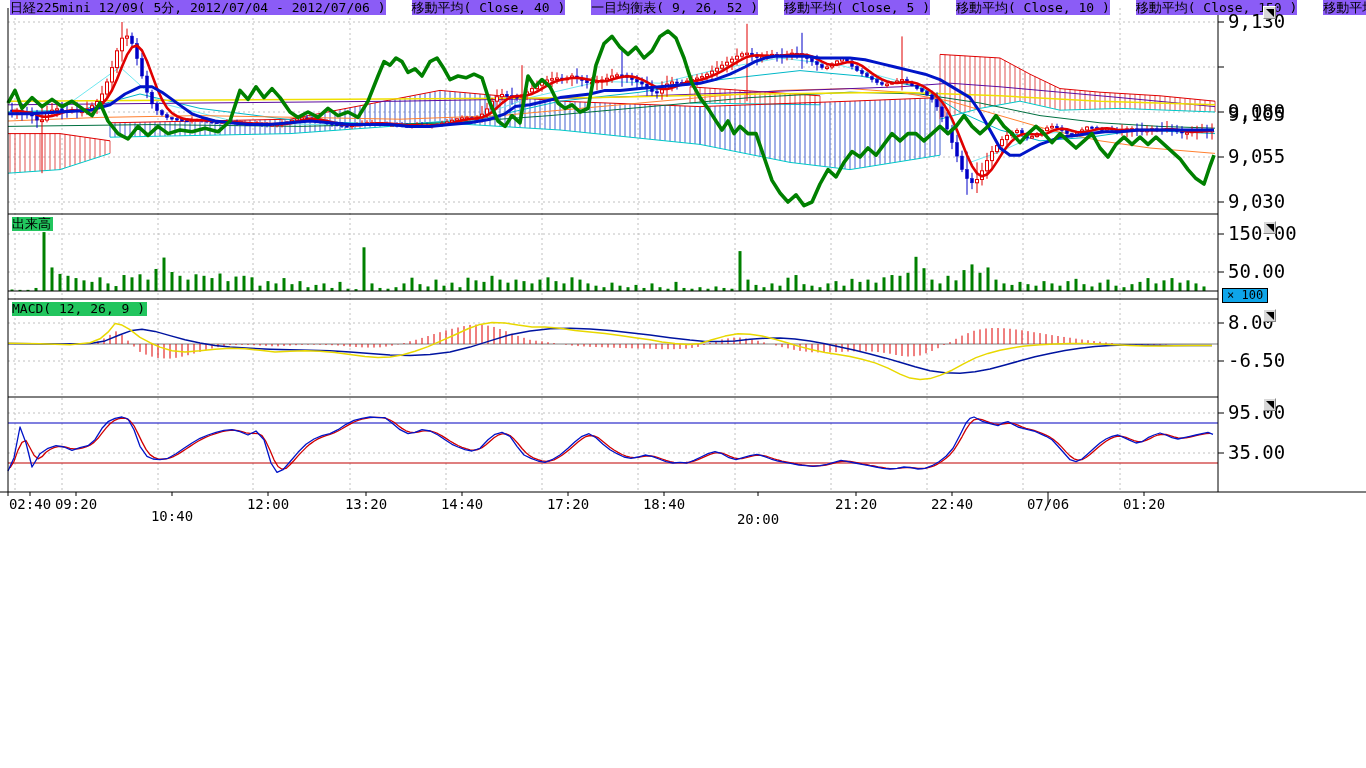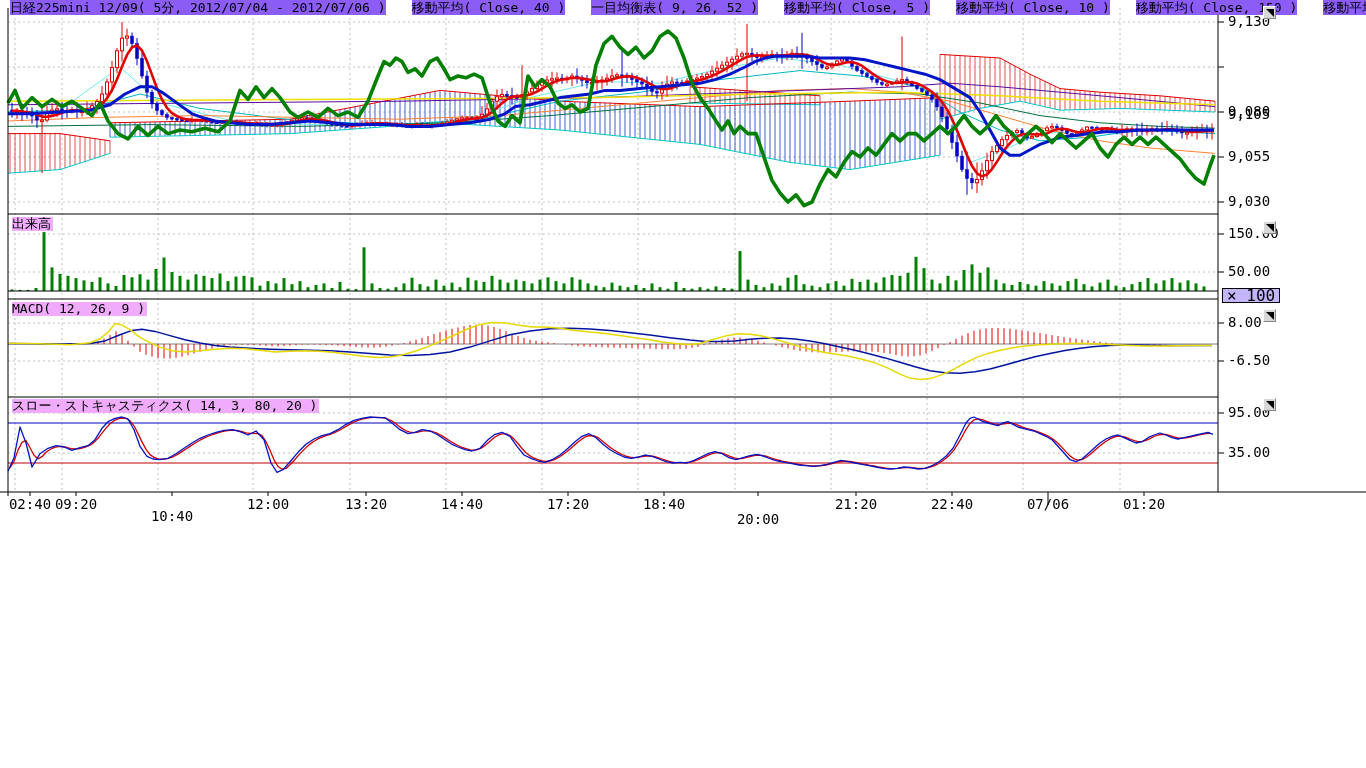--- a/index.html
+++ b/index.html
@@ -1,24 +1,24 @@
 <!DOCTYPE html>
 <html><head>
 <meta charset="utf-8">
 <style>
   html,body{margin:0;padding:0;background:#fff;}
   .app{position:relative;width:1366px;height:768px;background:#fff;overflow:hidden;
        font-family:"DejaVu Sans Mono",monospace;color:#000;}
   #chart{position:absolute;left:0;top:0;}
   .hdr{position:absolute;left:10px;white-space:nowrap;font-size:13px;line-height:14px;}
   .hdr span{background:#8b5cf6;margin-right:26px;}
-  .ylab{position:absolute;font-size:14px;line-height:13px;white-space:nowrap;}
+  .ylab{position:absolute;font-size:19px;line-height:13px;white-space:nowrap;}
   .tlab{position:absolute;font-size:14px;line-height:13px;white-space:nowrap;transform:translateX(-50%);}
-  .plab{position:absolute;font-size:13px;line-height:14px;background:#f0abfc;padding-right:2px;}
-  .multbox{position:absolute;border:1px solid #000;background:#c4b5fd;font-size:16px;line-height:13px;padding:0 4px;}
+  .plab{position:absolute;font-size:13px;line-height:14px;background:#22c55e;padding-right:2px;}
+  .multbox{position:absolute;border:1px solid #000;background:#0ea5e9;font-size:12px;line-height:13px;padding:0 4px;}
   .cornerbtn{position:absolute;width:13px;height:13px;background:#d8d8d8;border:1px solid #888;
              border-top-color:#fff;border-left-color:#fff;box-sizing:border-box;padding:0;cursor:pointer;}
   .cornerbtn svg{display:block;}
 </style>
 </head>
 <body>
 
 <div class="app">
   <svg id="chart" width="1366" height="520">
       <line x1="15" y1="8" x2="15" y2="492" stroke="#c0c0c0" stroke-width="1" stroke-dasharray="2,3"></line>
@@ -1185,21 +1185,20 @@
       <line x1="856" y1="492" x2="856" y2="496" stroke="#000" stroke-width="1"></line>
       <line x1="952" y1="492" x2="952" y2="496" stroke="#000" stroke-width="1"></line>
       <line x1="1048" y1="492" x2="1048" y2="505" stroke="#000" stroke-width="1"></line>
       <line x1="1144" y1="492" x2="1144" y2="496" stroke="#000" stroke-width="1"></line>
     </svg>
 
   <div class="hdr" style="top:1px;" id="hdr1"><span>日経225mini 12/09( 5分, 2012/07/04 - 2012/07/06 )</span><span>移動平均( Close, 40 )</span><span>一目均衡表( 9, 26, 52 )</span><span>移動平均( Close, 5 )</span><span>移動平均( Close, 10 )</span><span>移動平均( Close, 150 )</span><span>移動平均( Close, 75 )</span></div>
 
   <div class="plab" style="left:12px;top:217px;">出来高</div>
   <div class="plab" style="left:12px;top:302px;">MACD( 12, 26, 9 )</div>
-  <div class="plab" style="left:12px;top:399px;">スロー・ストキャスティクス( 14, 3, 80, 20 )</div>
 
   <div class="multbox" style="left:1222px;top:288px;">× 100</div>
 
   <div id="ylabels">
       <div class="ylab" style="left: 1228px; top: 15px;">9,130</div>
       <div class="ylab" style="left: 1228px; top: 60px; margin-top: 48px;">9,105</div>
       <div class="ylab" style="left: 1228px; top: 105px;">9,080</div>
       <div class="ylab" style="left: 1228px; top: 150px;">9,055</div>
       <div class="ylab" style="left: 1228px; top: 195px;">9,030</div>
       <div class="ylab" style="left: 1228px; top: 227px;">150.00</div>

